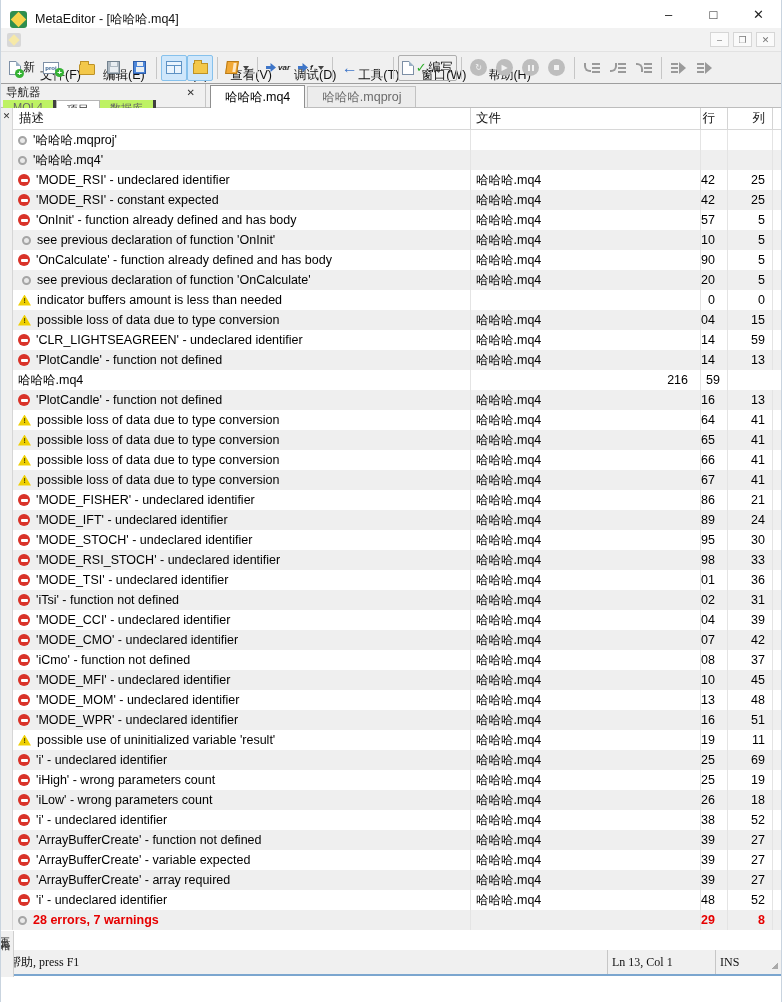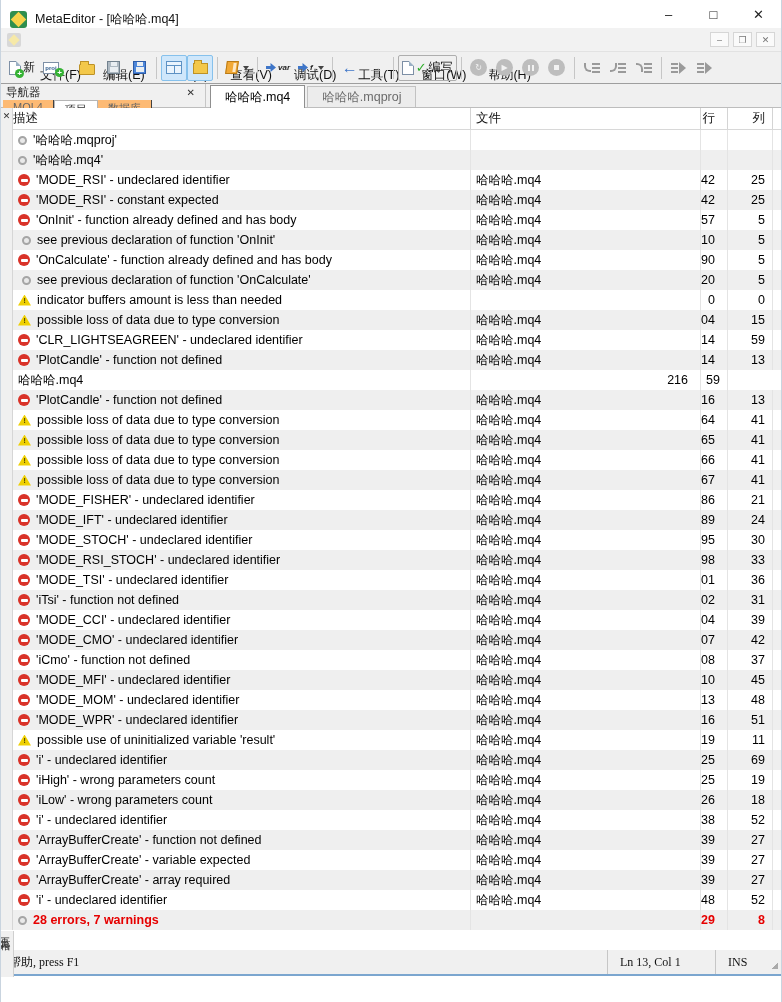--- a/index.html
+++ b/index.html
@@ -65,35 +65,35 @@
   .goto-icon{position:relative;width:15px;height:12px;}
   .goto-icon::before{content:"";position:absolute;left:0;top:1px;width:7px;height:2px;background:#9a9a9a;box-shadow:0 4px 0 #9a9a9a,0 8px 0 #9a9a9a;}
   .goto-icon::after{content:"";position:absolute;right:0;top:0;border-style:solid;border-width:6px 0 6px 7px;border-color:transparent transparent transparent #9a9a9a;}
 
   
   .tabstrip-row{height:24px;display:flex;background:#f0f0f0;border-bottom:1px solid #bdbdbd;position:relative;}
   .nav-zone{width:205px;height:100%;border-right:1px solid #c6c6c6;position:relative;background:#f0f0f0;}
   .nav-head{height:16px;display:flex;align-items:center;font-size:11.5px;color:#222;padding-left:5px;}
   .nav-close{margin-left:auto;margin-right:10px;font-size:10px;color:#333;}
   .nav-tabs{height:8px;overflow:hidden;display:flex;padding-left:2px;}
-  .nav-tab{font-size:11px;color:#666;padding:1px 10px 0 10px;border-right:1px solid #404040;background:#fdba74;}
+  .nav-tab{font-size:11px;color:#666;padding:1px 10px 0 10px;border-right:3px solid #404040;background:#bef264;}
   .nav-tab.active{background:#fff;border:1px solid #b5b5b5;border-bottom:none;color:#333;}
   .doc-tabs{flex:1;display:flex;align-items:flex-end;height:100%;padding-left:4px;}
   .doc-tab{font-size:12.5px;display:flex;align-items:center;padding:0 14px;height:21px;border:1px solid #c2c2c2;border-bottom:none;background:#ececec;color:#6b6b6b;margin-right:2px;}
   .doc-tab.active{background:#fff;color:#000;border-color:#8f8f8f;height:23px;margin-bottom:-1px;}
 
   
   .table-zone{position:relative;height:822px;}
   .gutter{position:absolute;left:0;top:0;width:12px;height:822px;background:#f0f0f0;border-right:1px solid #d6d6d6;z-index:2;}
   .gutter-close{display:block;text-align:center;font-size:9px;color:#333;margin-top:3px;}
   .grid{margin-left:12px;}
   .hdr,.row{display:grid;grid-template-columns:458px 230px 27px 45px 1fr;align-items:center;}
   .hdr{height:22px;background:#fff;border-bottom:1px solid #d8d8d8;font-size:12.5px;color:#111;}
   .hdr .hc{height:100%;display:flex;align-items:center;border-right:1px solid #d4d4d4;}
-  .hc.h-desc{}
+  .hc.h-desc{padding-left:6px;}
   .hc.h-file{padding-left:5px;}
   .hc.h-line{justify-content:flex-end;padding-right:12px;}
   .hc.h-col{justify-content:flex-end;padding-right:7px;}
   .hdr .hc:last-child,.row .cell:last-child{border-right:none;}
   .rows{height:800px;overflow:hidden;}
   .row{height:20px;font-size:12.5px;}
   .row:nth-child(odd){background:#ffffff;}
   .row:nth-child(even){background:#efefef;}
   .cell{height:100%;display:flex;align-items:center;border-right:1px solid #e4e4e4;overflow:hidden;white-space:nowrap;}
   .c-desc{gap:6px;padding-left:5px;}
@@ -114,21 +114,21 @@
   .bottom-filler{height:20px;background:#fff;}
   .vtab{position:absolute;left:0;top:931px;width:13px;height:46px;overflow:hidden;background:#f0f0f0;border-right:1px solid #cfcfcf;z-index:3;}
   .vtab span{display:block;writing-mode:vertical-lr;font-size:11px;color:#333;margin-left:-4px;margin-top:-2px;letter-spacing:1px;}
   .bottom-tabs{height:26px;background:#f0f0f0;border-top:1px solid #dcdcdc;display:flex;align-items:center;padding-left:26px;}
   .btab{font-size:12px;color:#444;padding:0 13px;height:20px;display:flex;align-items:center;border-right:1px solid #c9c9c9;}
   .btab:last-child{border-right:none;}
   .btab.active{background:#fff;border:1px solid #9a9a9a;font-weight:bold;color:#000;height:24px;margin-top:-2px;}
   .btab .badge{color:#e60000;font-size:9.5px;font-weight:bold;margin-left:3px;margin-top:5px;}
   .statusbar{height:26px;background:#f0f0f0;border-bottom:2px solid #7ba6cf;display:flex;align-items:stretch;font-size:12px;color:#111;font-family:Liberation Serif, serif;}
   .sb-left{flex:1;display:flex;align-items:center;padding-left:8px;}
-  .sb-cell{display:flex;align-items:center;border-left:1px solid #c6c6c6;padding:0 12px;}
+  .sb-cell{display:flex;align-items:center;border-left:1px solid #c6c6c6;padding:0 4px;}
   .sb-pos{width:108px;}
   .sb-ins{width:52px;}
   .sb-grip{width:14px;position:relative;}
   .sb-grip::before{content:"";position:absolute;right:3px;bottom:5px;width:7px;height:7px;background:linear-gradient(135deg,transparent 50%,#aaa 50%);}
 </style>
 </head>
 <body>
 
 <div class="window">
 

